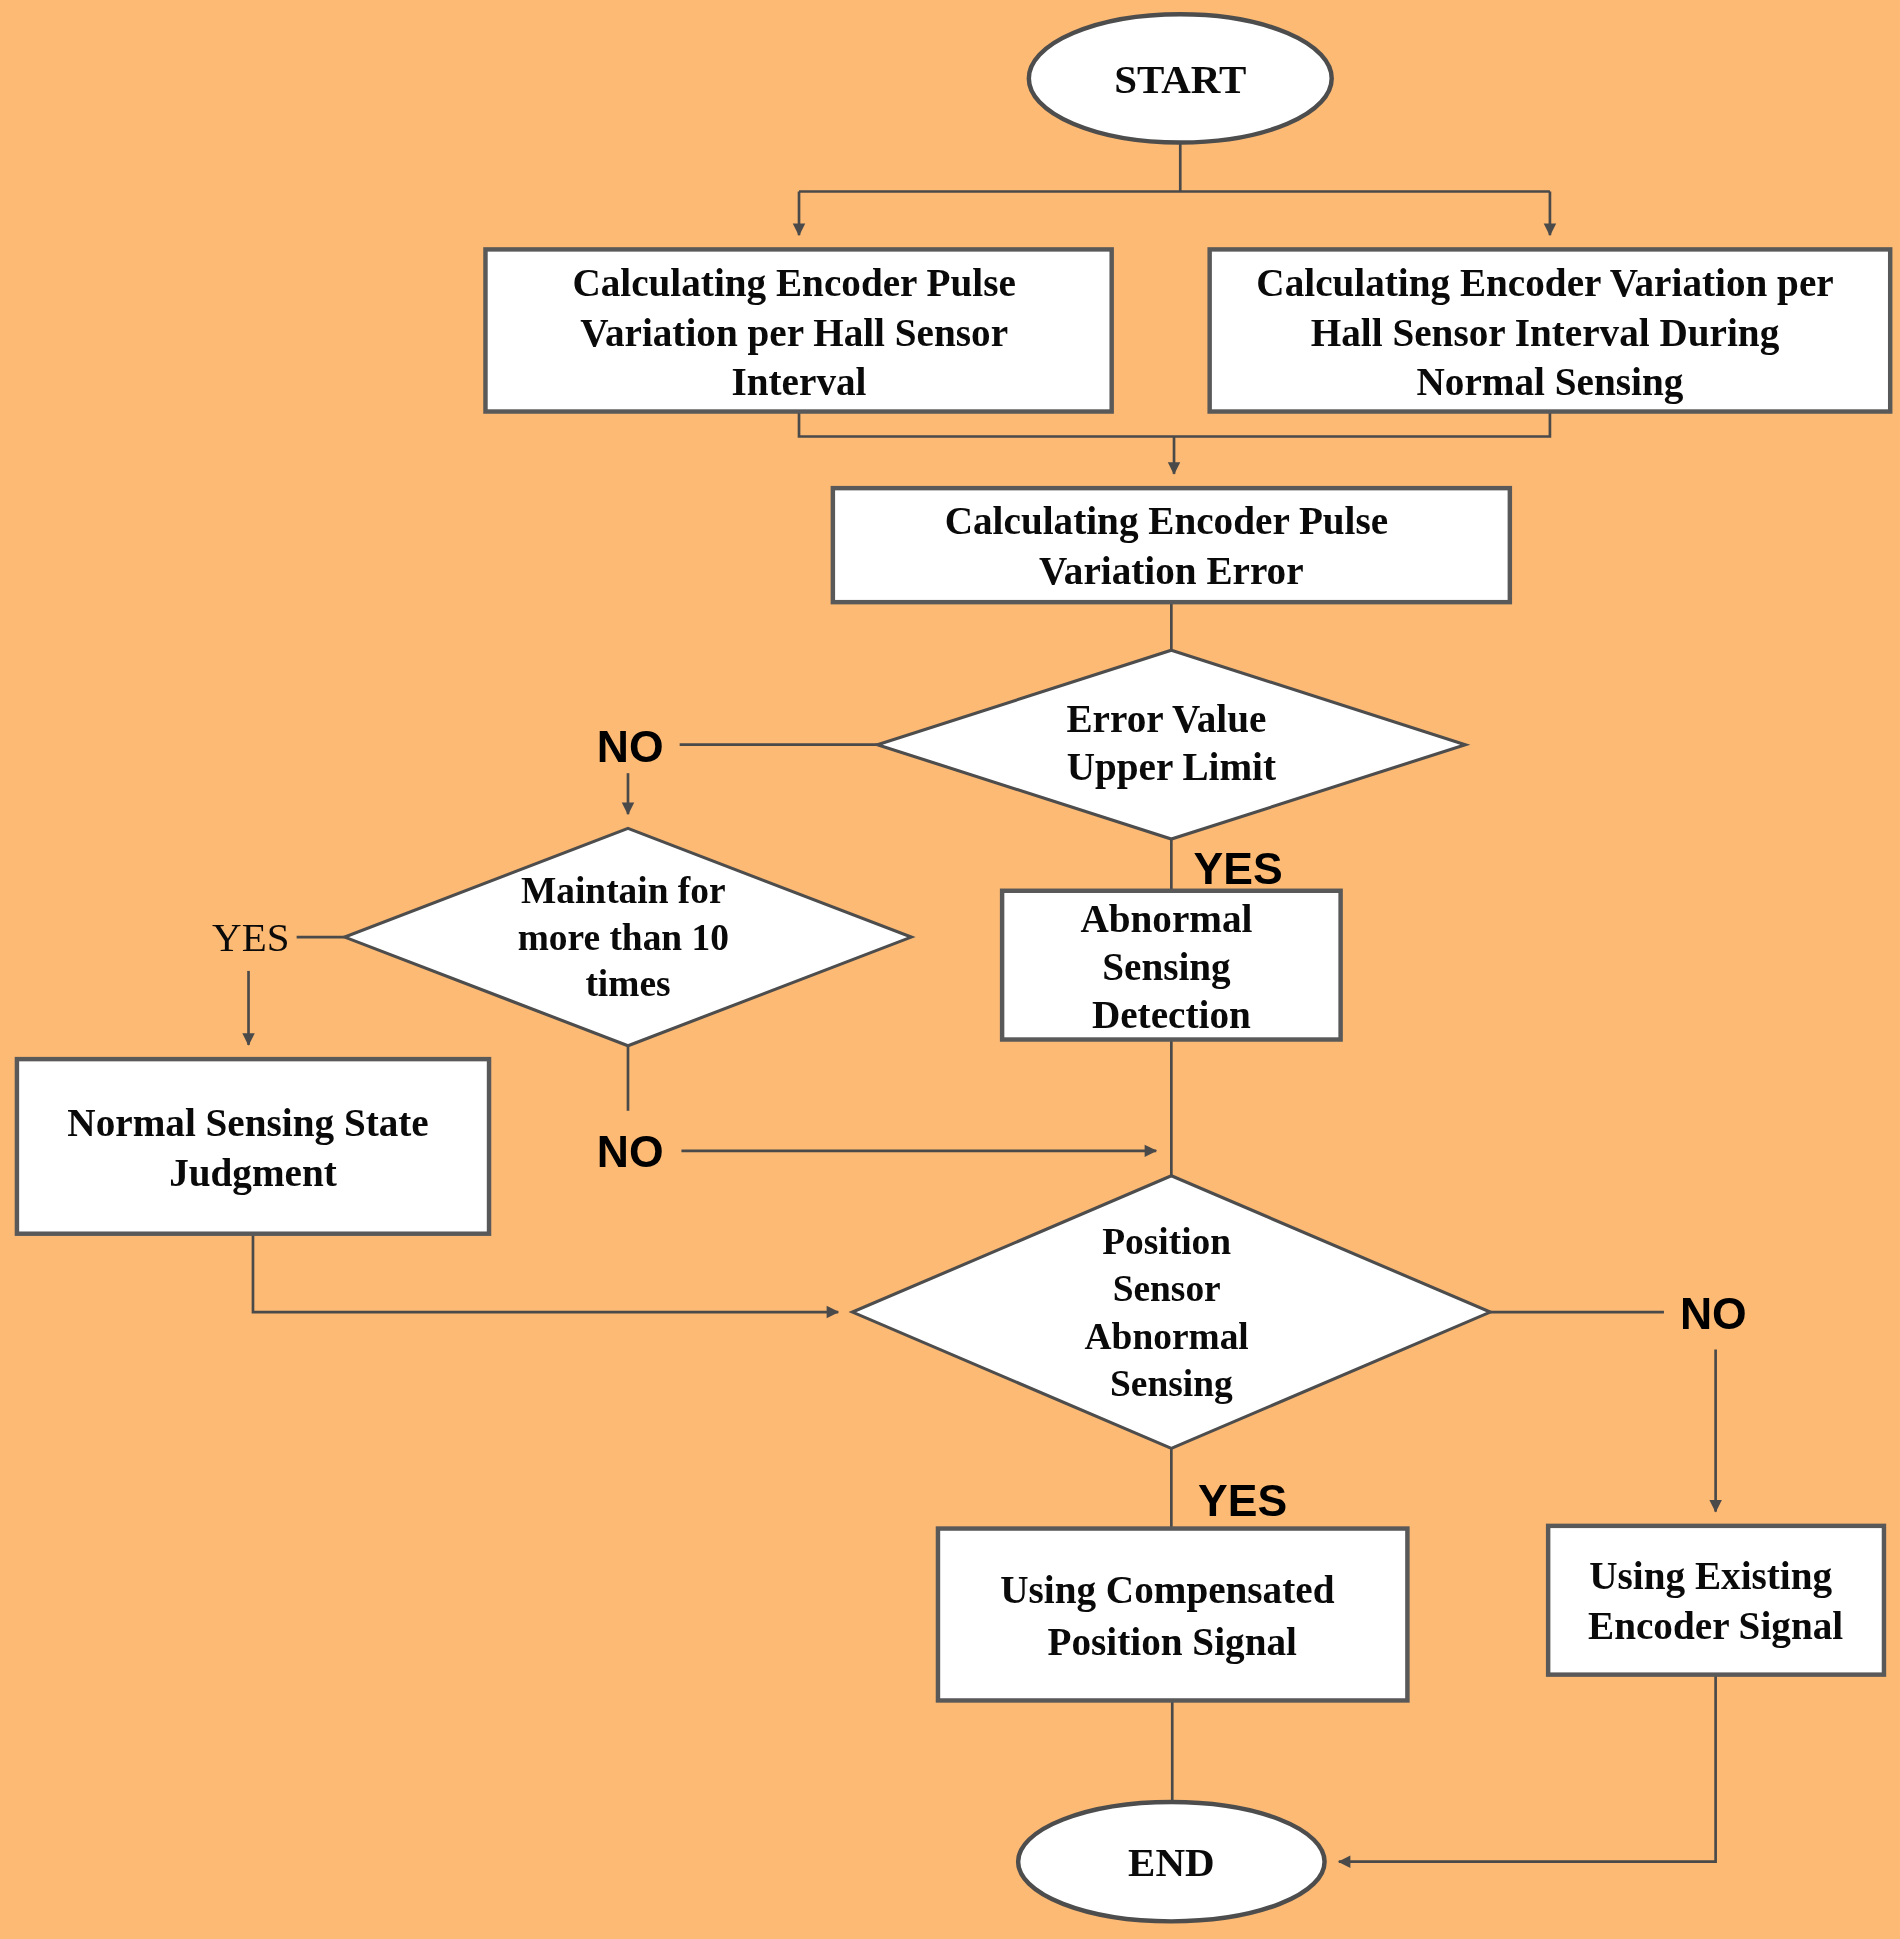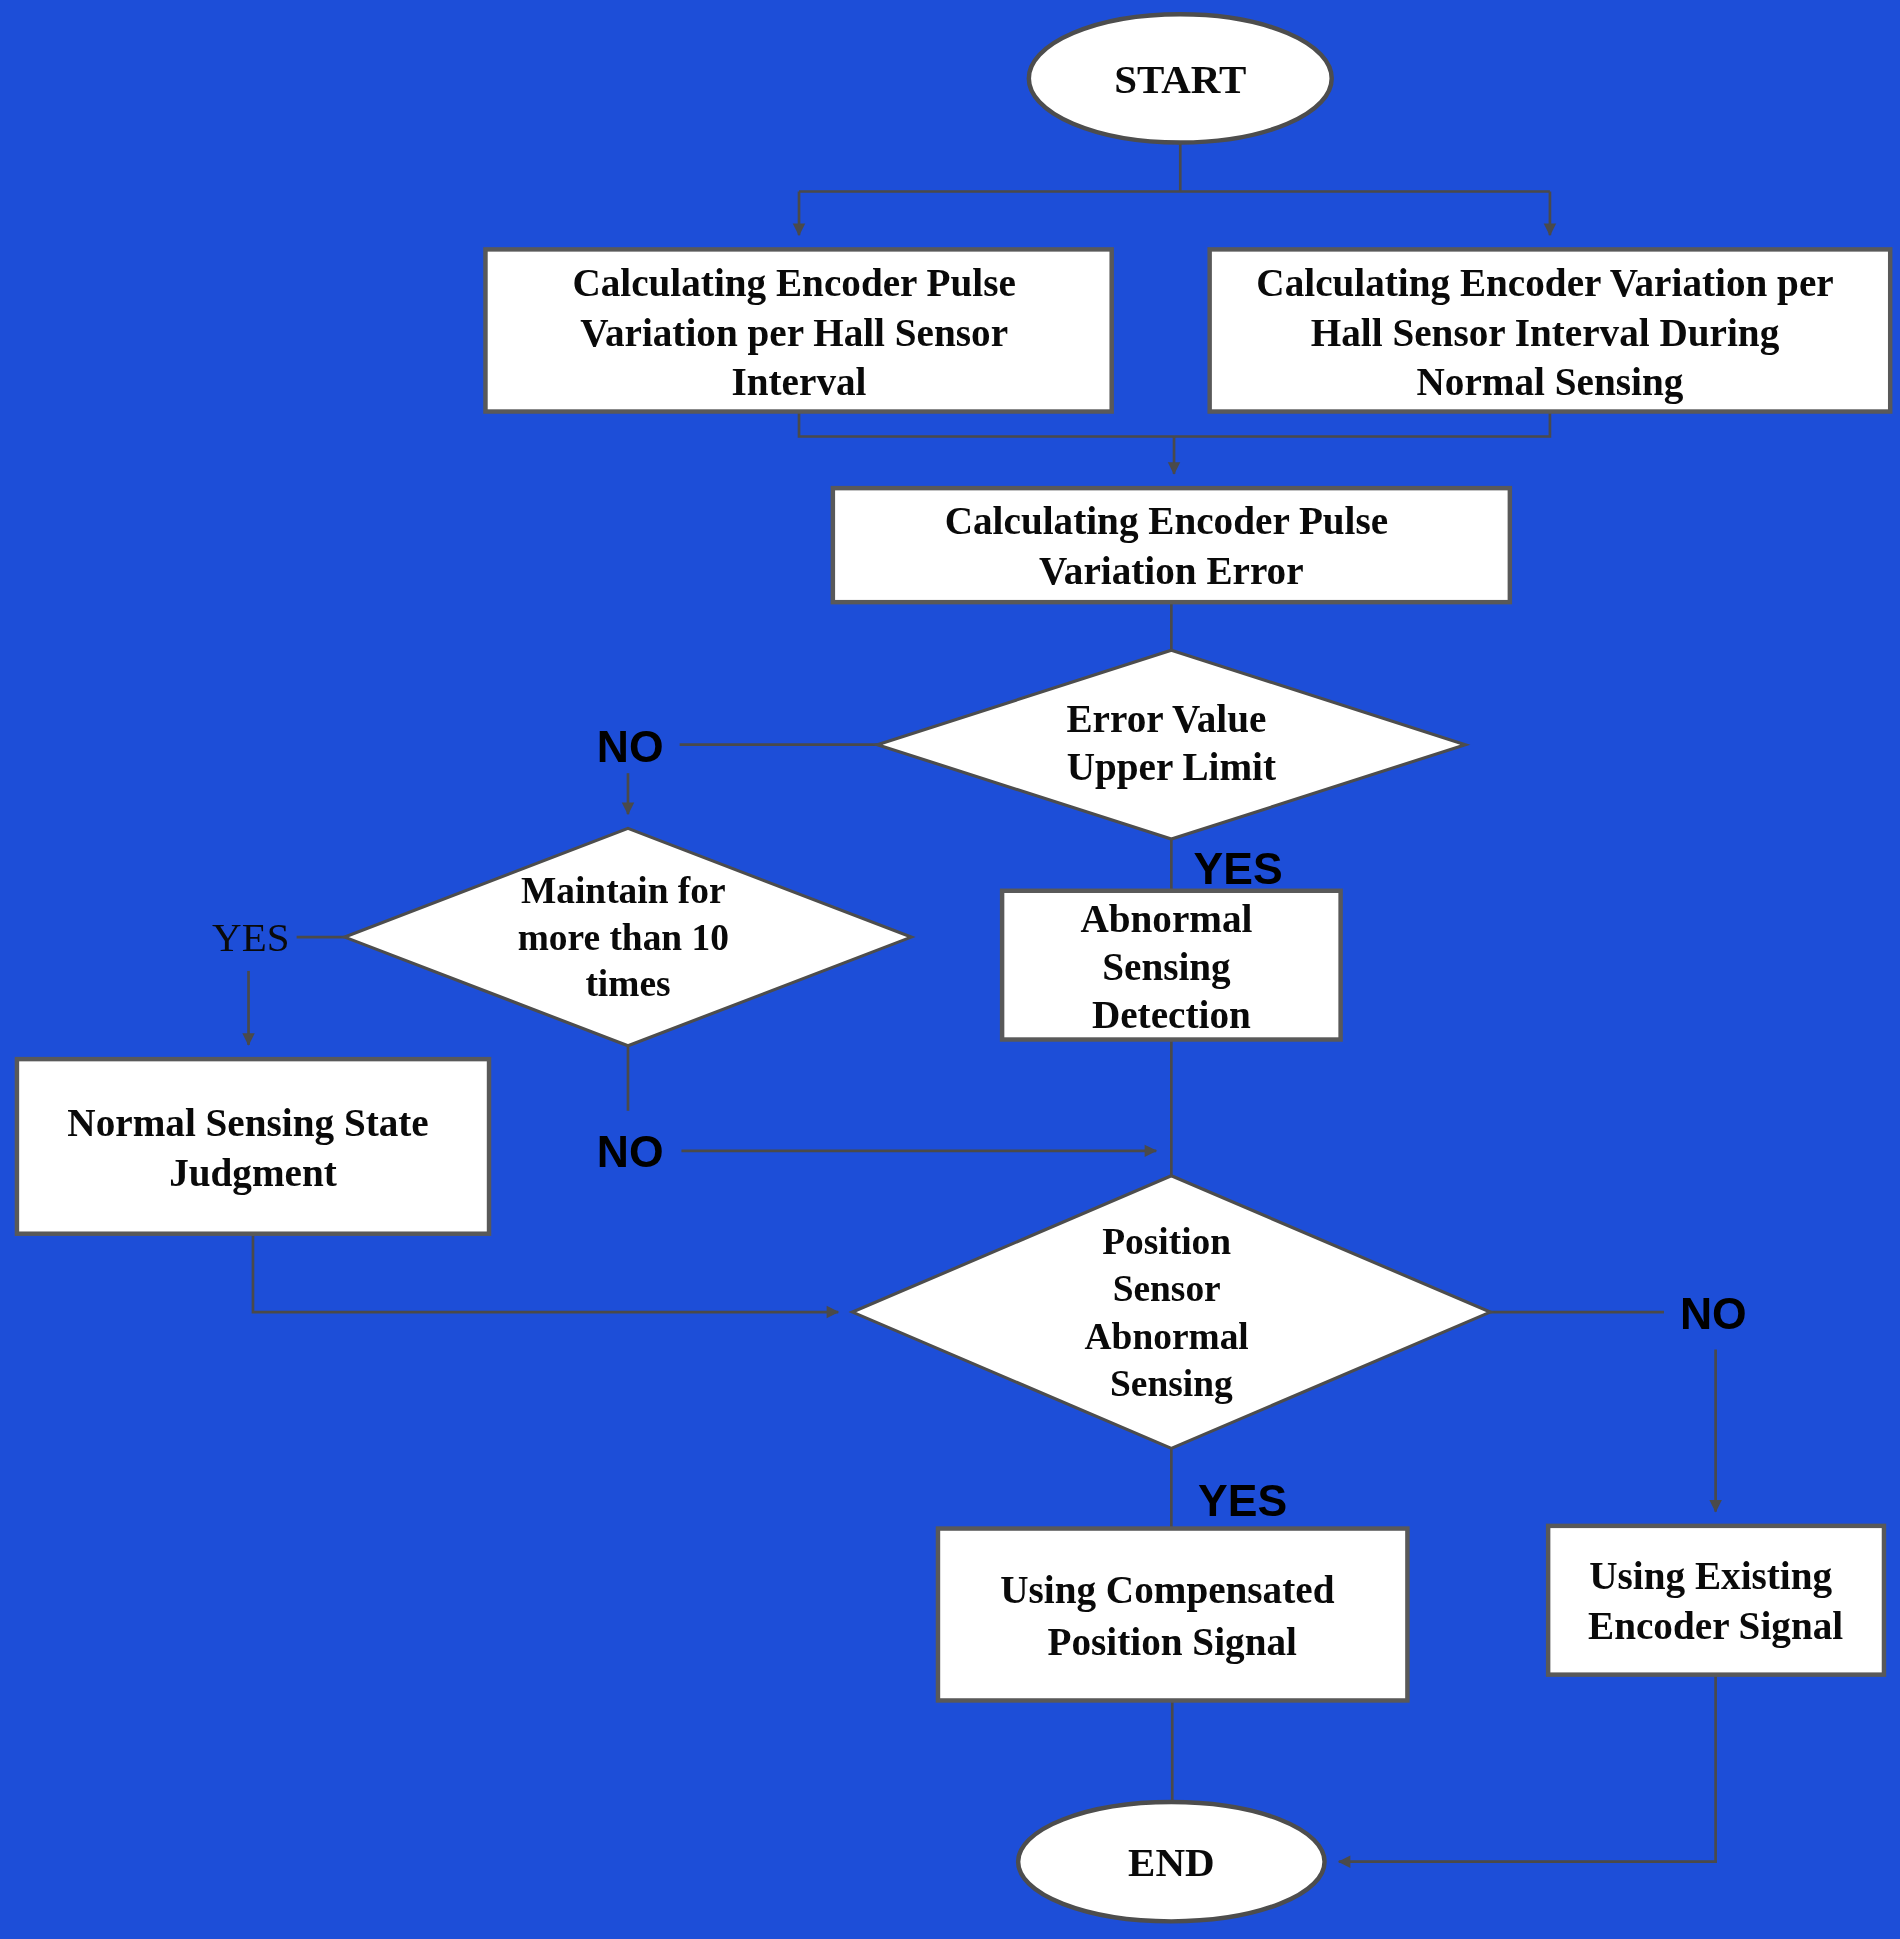--- a/index.html
+++ b/index.html
@@ -4,21 +4,21 @@
 <style>
   html, body {
     margin: 0;
     padding: 0;
     background: #ffffff;
   }
   .figure-wrap {
     width: 100%;
     max-width: 1901px;
     margin: 0 auto;
-    background: #1d4ed8;
+    background: #fdba74;
   }
   svg { display: block; width: 100%; height: auto; }
 
   .node-box {
     fill: #ffffff;
     stroke: #595959;
     stroke-width: 5;
   }
   .node-diamond {
     fill: #ffffff;

